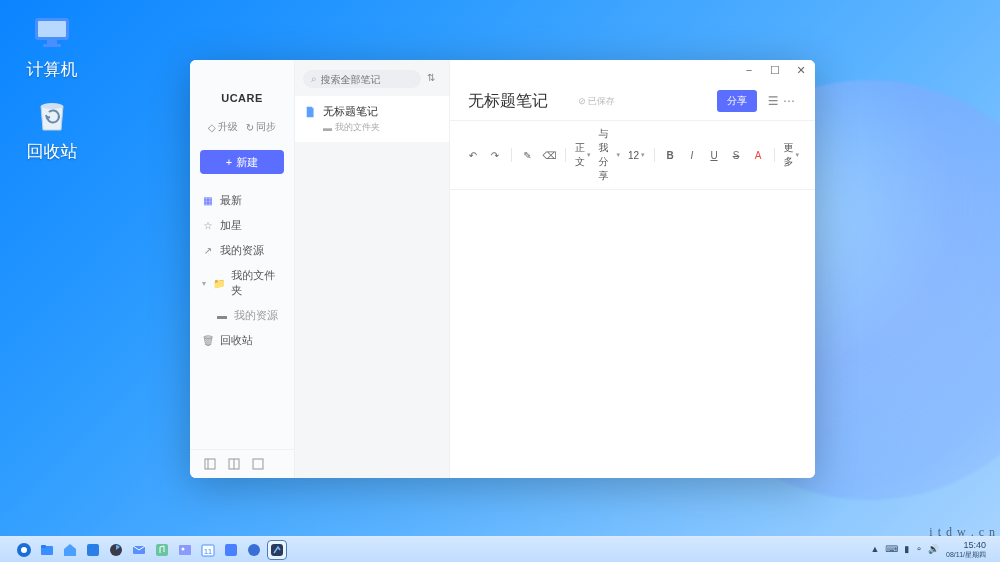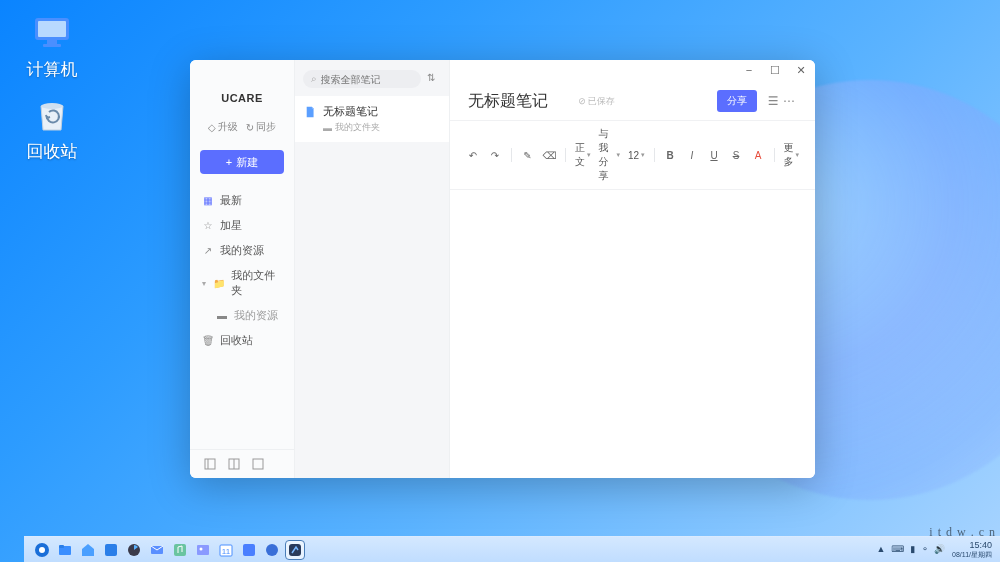--- a/index.html
+++ b/index.html
@@ -69,23 +69,22 @@
     .toolbar { display: flex; align-items: center; gap: 4px; padding: 6px 14px; border-bottom: 1px solid #f0f1f3; border-top: 1px solid #f0f1f3; flex-wrap: nowrap; }
     .tb-btn { min-width: 18px; height: 18px; display: flex; align-items: center; justify-content: center; color: #666; font-size: 10px; cursor: pointer; border-radius: 3px; padding: 0 2px; }
     .tb-sep { width: 1px; height: 14px; background: #e5e7ea; margin: 0 3px; }
     .tb-sel { font-size: 10px; color: #555; display: flex; align-items: center; gap: 2px; cursor: pointer; padding: 0 2px; }
     .tb-sel .car { font-size: 7px; color: #999; }
     .ed-canvas { flex: 1; }
     
     .taskbar {
       position: absolute; left: 0; right: 0; bottom: 0; height: 26px;
       background: linear-gradient(to bottom, #d4e8ff, #c0ddff);
-      display: flex; align-items: center; padding: 0 8px;
+      display: flex; align-items: center; padding: 0 14px;
       border-top: 1px solid rgba(255,255,255,0.4);
-      margin-left: 24px;
     }
     .tb-item { width: 20px; height: 20px; margin-right: 3px; border-radius: 4px; display: flex; align-items: center; justify-content: center; cursor: pointer; }
     .tb-item svg { width: 16px; height: 16px; }
     .tb-item.active { background: rgba(255,255,255,0.6); border: 1px solid #4a7db8; }
     .tb-spacer { flex: 1; }
     .tray { display: flex; align-items: center; gap: 6px; font-size: 9px; color: #2a4a6e; }
     .tray .clock { text-align: right; line-height: 1.1; }
     .watermark { position: absolute; right: 4px; bottom: 22px; font-size: 12px; color: rgba(0,0,0,0.55); font-family: serif; letter-spacing: 1px; }
   </style>
 </head>

